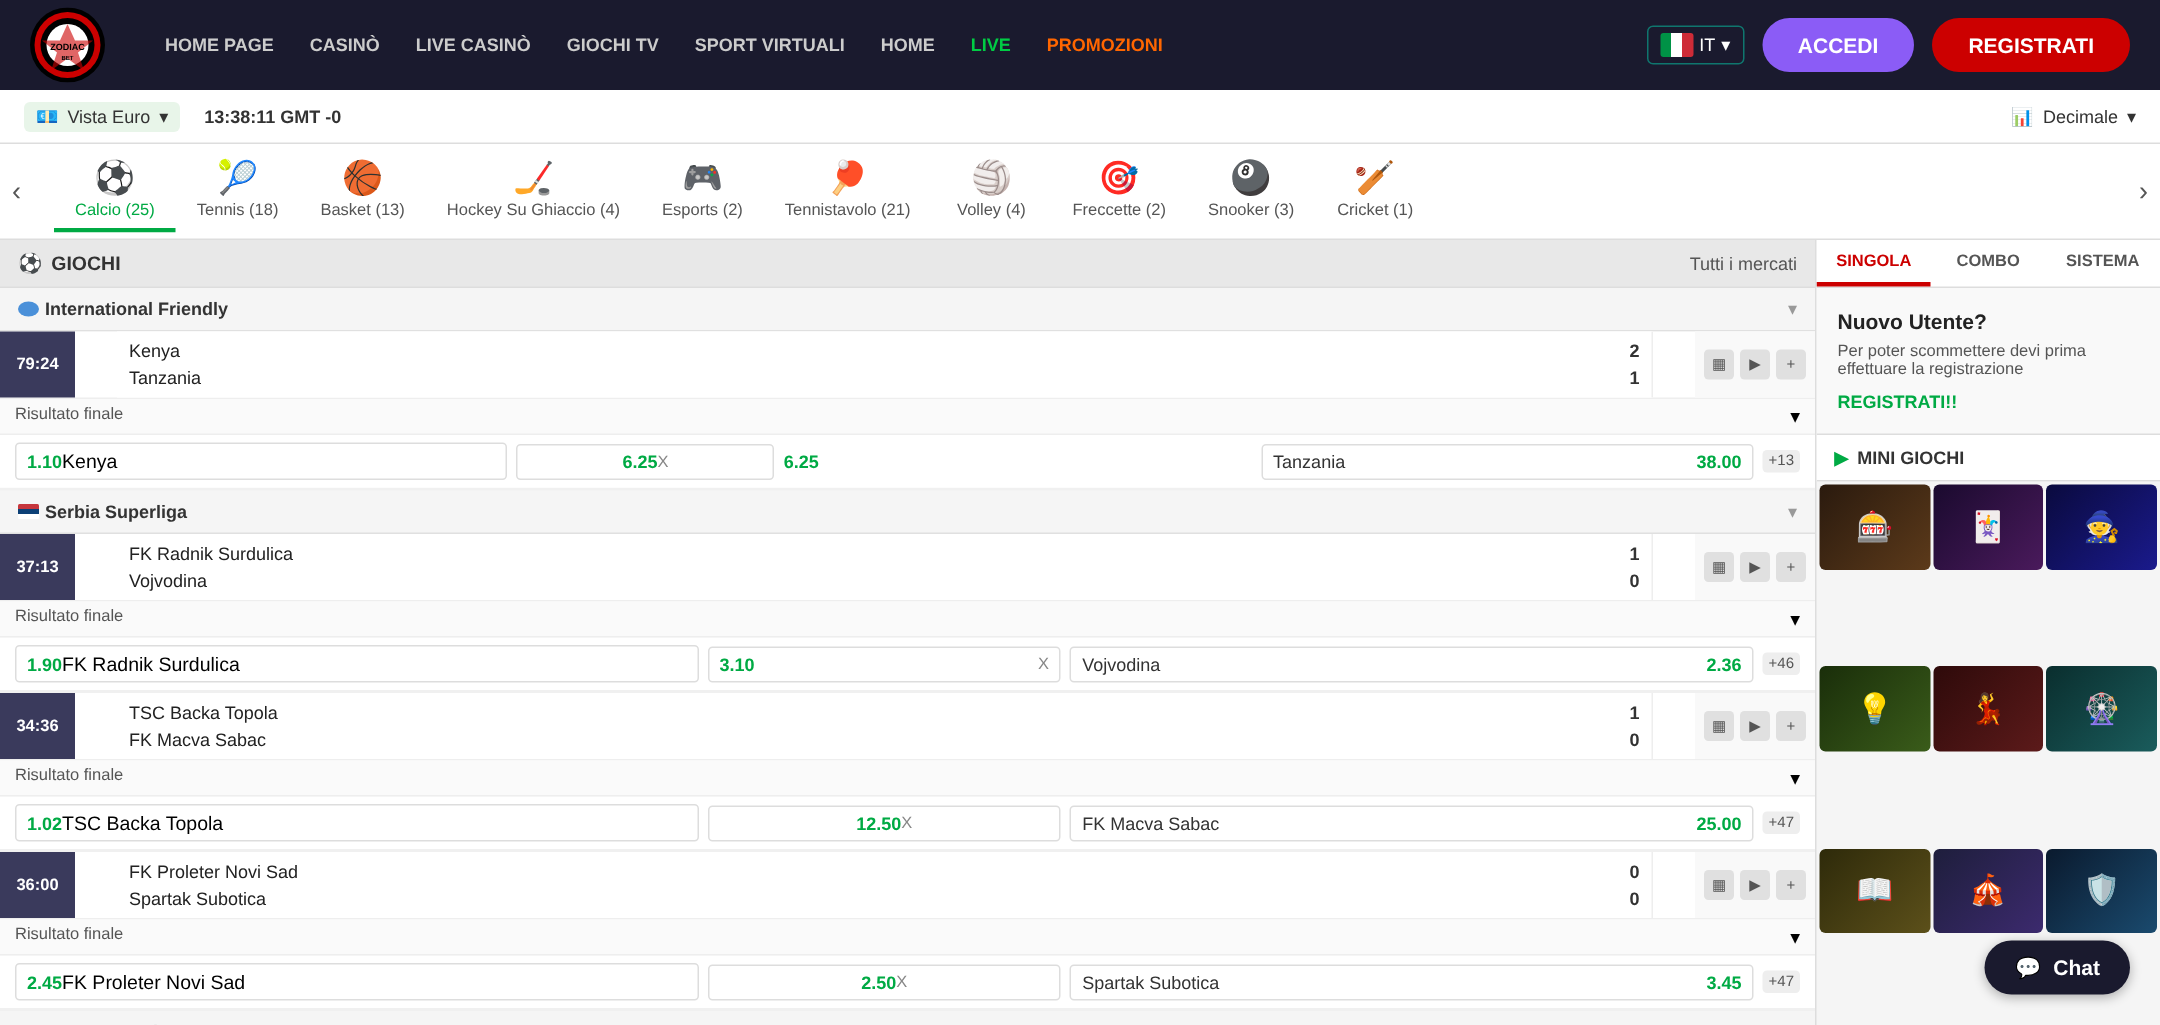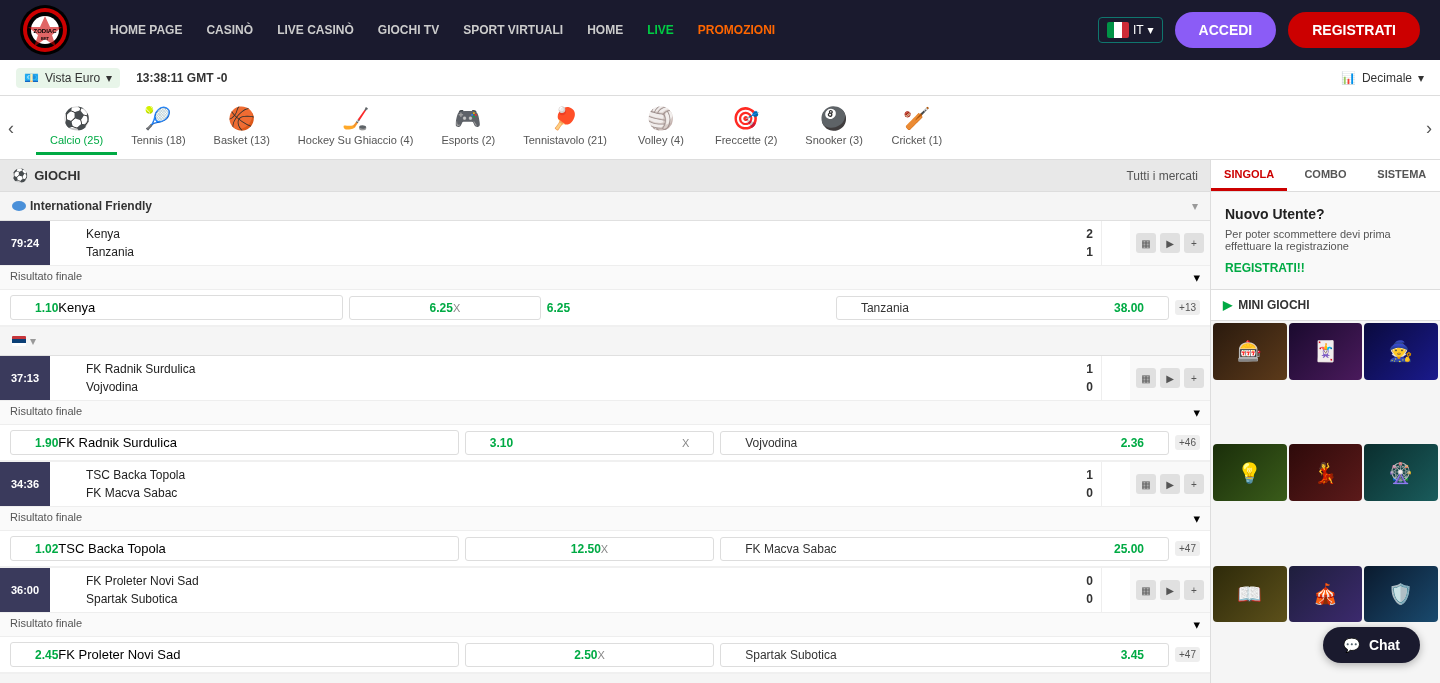--- a/index.html
+++ b/index.html
@@ -309,21 +309,21 @@
     .flag-intl { display: inline-block; width: 14px; height: 10px; background: #4a90d9; border-radius: 50%; vertical-align: middle; margin-right: 4px; }
 
     .odds-full-row {
       display: flex; align-items: center;
       padding: 5px 10px;
       gap: 6px;
     }
     .odd-cell {
       display: flex; align-items: center; justify-content: space-between;
       border: 1px solid #ddd; border-radius: 3px;
-      padding: 4px 24px;
+      padding: 4px 7px;
       cursor: pointer;
       background: #fff;
       min-width: 55px;
       flex: 1;
     }
     .odd-x { font-size: 11px; color: #888; }
     .odd-green { color: #00aa44; font-weight: bold; font-size: 12px; }
     .end-team-right { flex: 2; font-size: 12px; color: #333; }
     .plus-badge { margin-left: auto; font-size: 10px; color: #555; background: #eee; padding: 2px 4px; border-radius: 3px; white-space: nowrap; }
   </style>
@@ -480,20 +480,21 @@
             <span class="end-team-right">Tanzania</span>
             <span class="odd-green">38.00</span>
           </div>
           <span class="plus-badge">+13</span>
         </div>
       </div>
     </div>
 
     <div class="league-row">
       <span class="flag-serbia"></span>
+      <span class="league-name">Serbia Superliga</span>
       <span class="league-toggle">▾</span>
     </div>
 
     <div class="match-container">
       <div class="match-header">
         <div class="match-time-col">37:13</div>
         <div class="match-teams-col">
           <div class="team-row">
             <span class="team-name">FK Radnik Surdulica</span>
             <span class="team-score">1</span>

